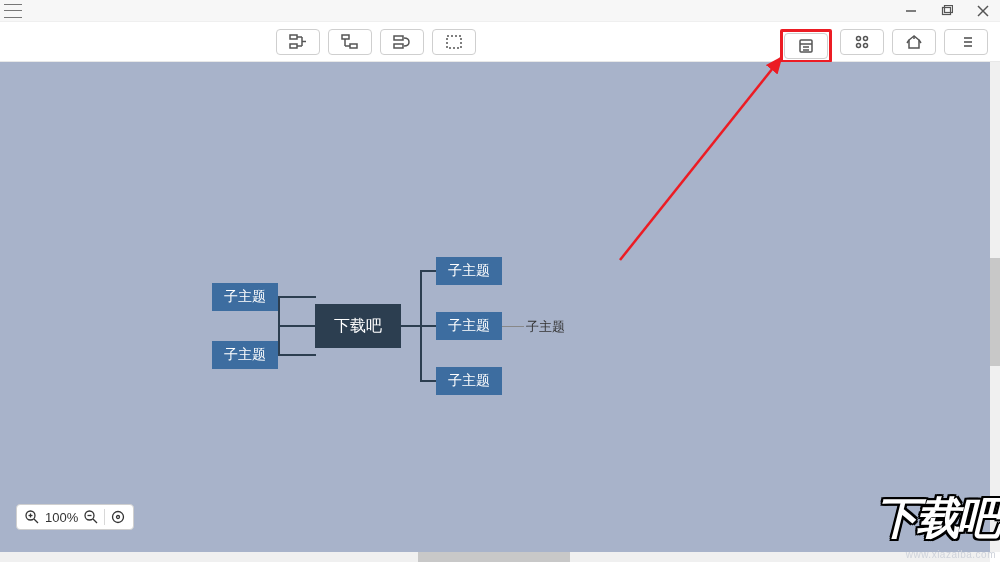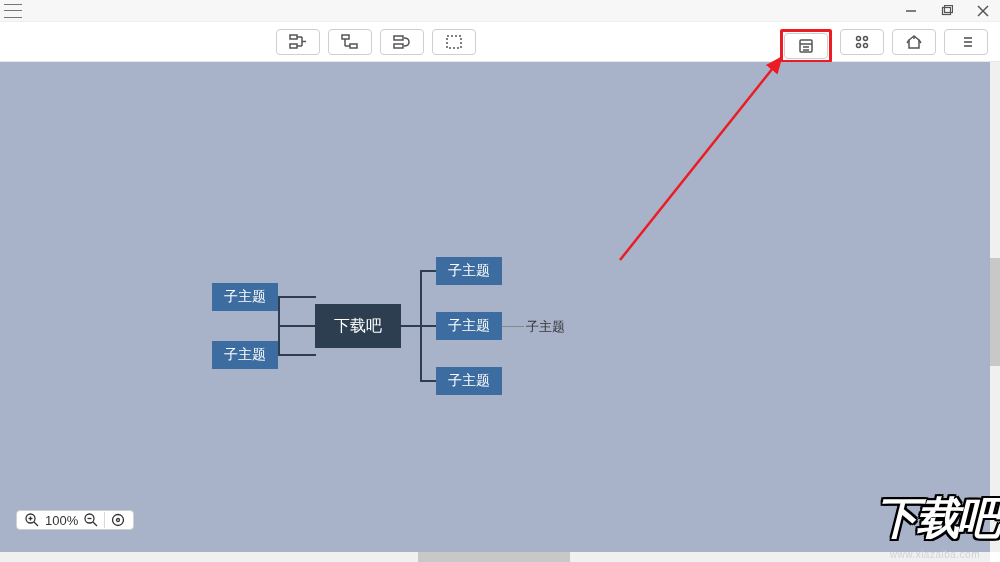--- a/index.html
+++ b/index.html
@@ -32,27 +32,27 @@
   .node { position: absolute; display:flex; align-items:center; justify-content:center; color:#fff; font-size:14px;text-align:right; }
   .central { background:#2c3e50; width:86px; height:44px; left:315px; top:242px; font-size:16px; }
   .sub { background:#3d6da0; width:66px; height:28px; }
   .leaf { color:#333; font-size:13px; }
 
   
   .line { position:absolute; background:#2c3e50; }
   .line-thin { position:absolute; background:#888; height:1px; }
 
   
-  .zoom-controls { position:absolute; left:16px; bottom:22px; height:20px; background:#fff; border:1px solid #cfcfcf; border-radius:4px; display:flex; align-items:center; padding:0 8px; gap:6px; font-size:13px; color:#333; }
+  .zoom-controls { position:absolute; left:16px; bottom:22px; height:26px; background:#fff; border:1px solid #cfcfcf; border-radius:4px; display:flex; align-items:center; padding:0 8px; gap:6px; font-size:13px; color:#333; }
   .zoom-controls .sep { width:1px; height:16px; background:#d8d8d8; }
   .zicon { display:flex; align-items:center; justify-content:center; cursor:pointer; }
 
   
   .watermark { position:absolute; right:0; bottom:0; width:150px; height:82px; pointer-events:none; }
-  .wm-text { position:absolute; right:20px; bottom:2px; font-size:10px; color:#cfd3db; letter-spacing:0.5px; }
+  .wm-text { position:absolute; right:4px; bottom:2px; font-size:10px; color:#cfd3db; letter-spacing:0.5px; }
   .wm-main { position:absolute; right:2px; bottom:14px; font-family: "SimHei", sans-serif; font-size:44px; font-weight:900; font-style:italic; color:#fff; text-shadow: -2px 0 #000, 0 2px #000, 2px 0 #000, 0 -2px #000, -2px -2px #000, 2px 2px #000, -2px 2px #000, 2px -2px #000; letter-spacing:-3px; white-space:nowrap; }
 
   
   .arrow-svg { position:absolute; left:0; top:0; pointer-events:none; }
 </style>
 </head>
 <body>
 
 <div class="titlebar">
   <div class="hamburger">

